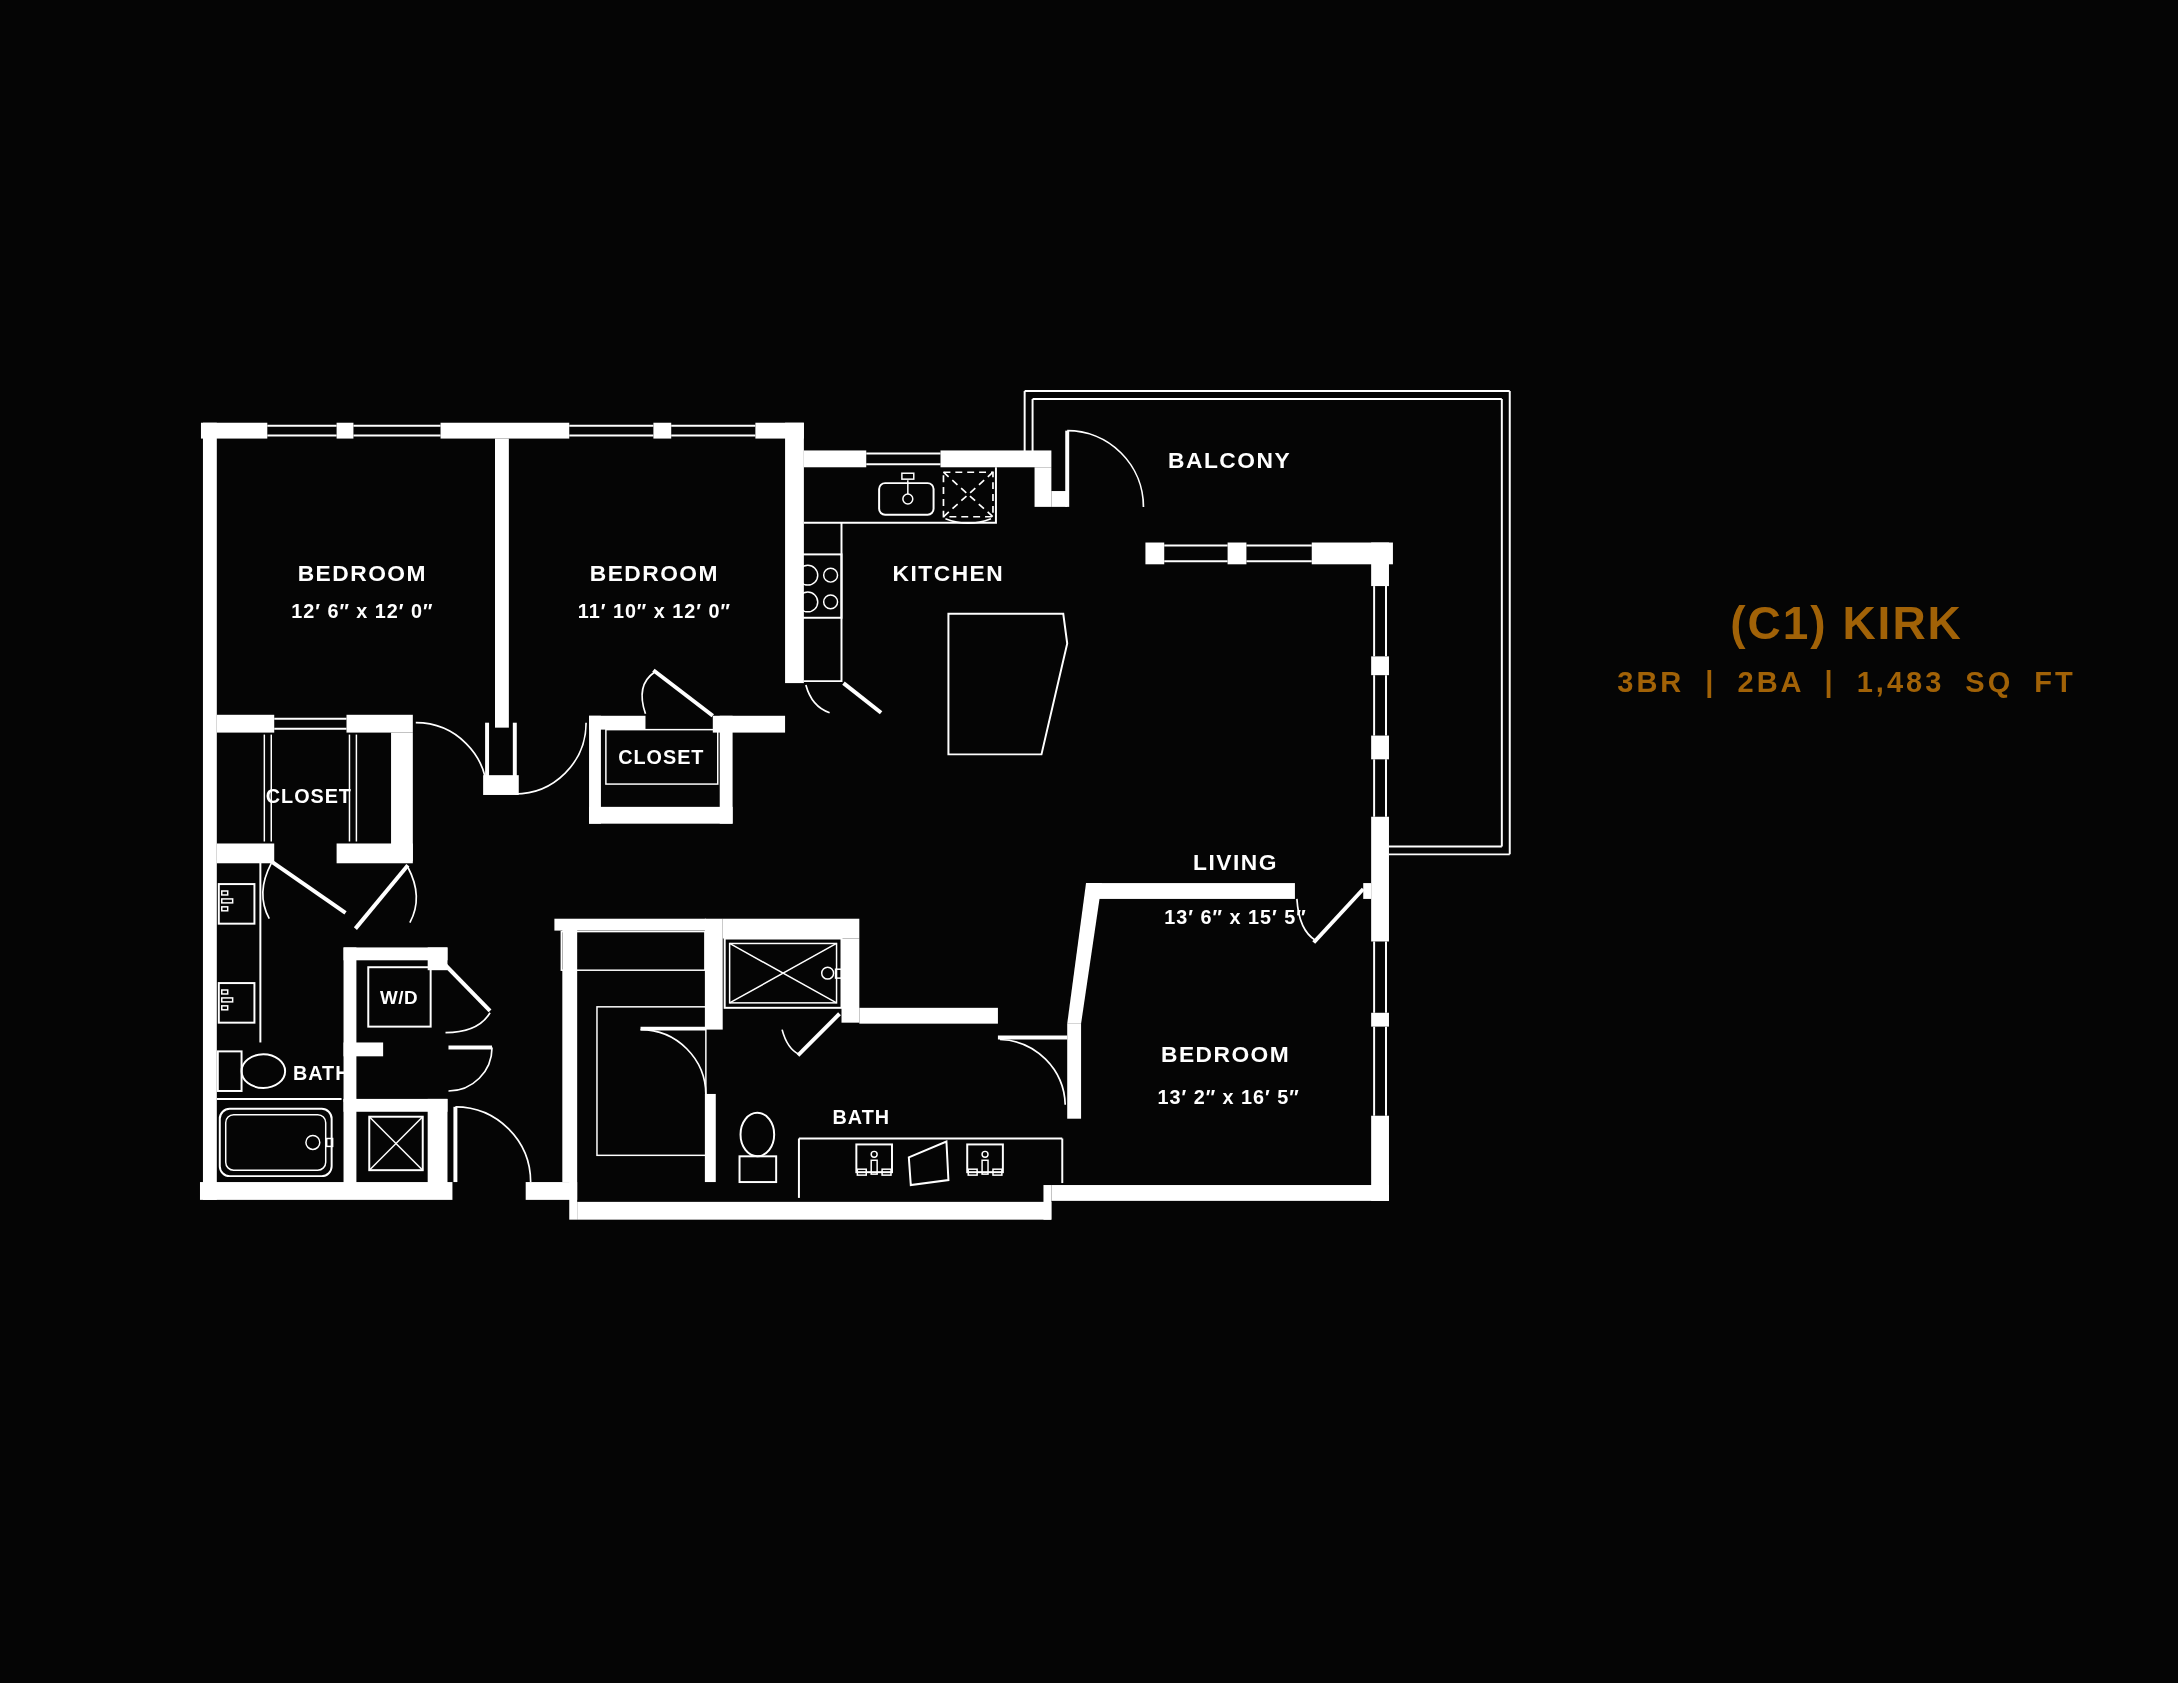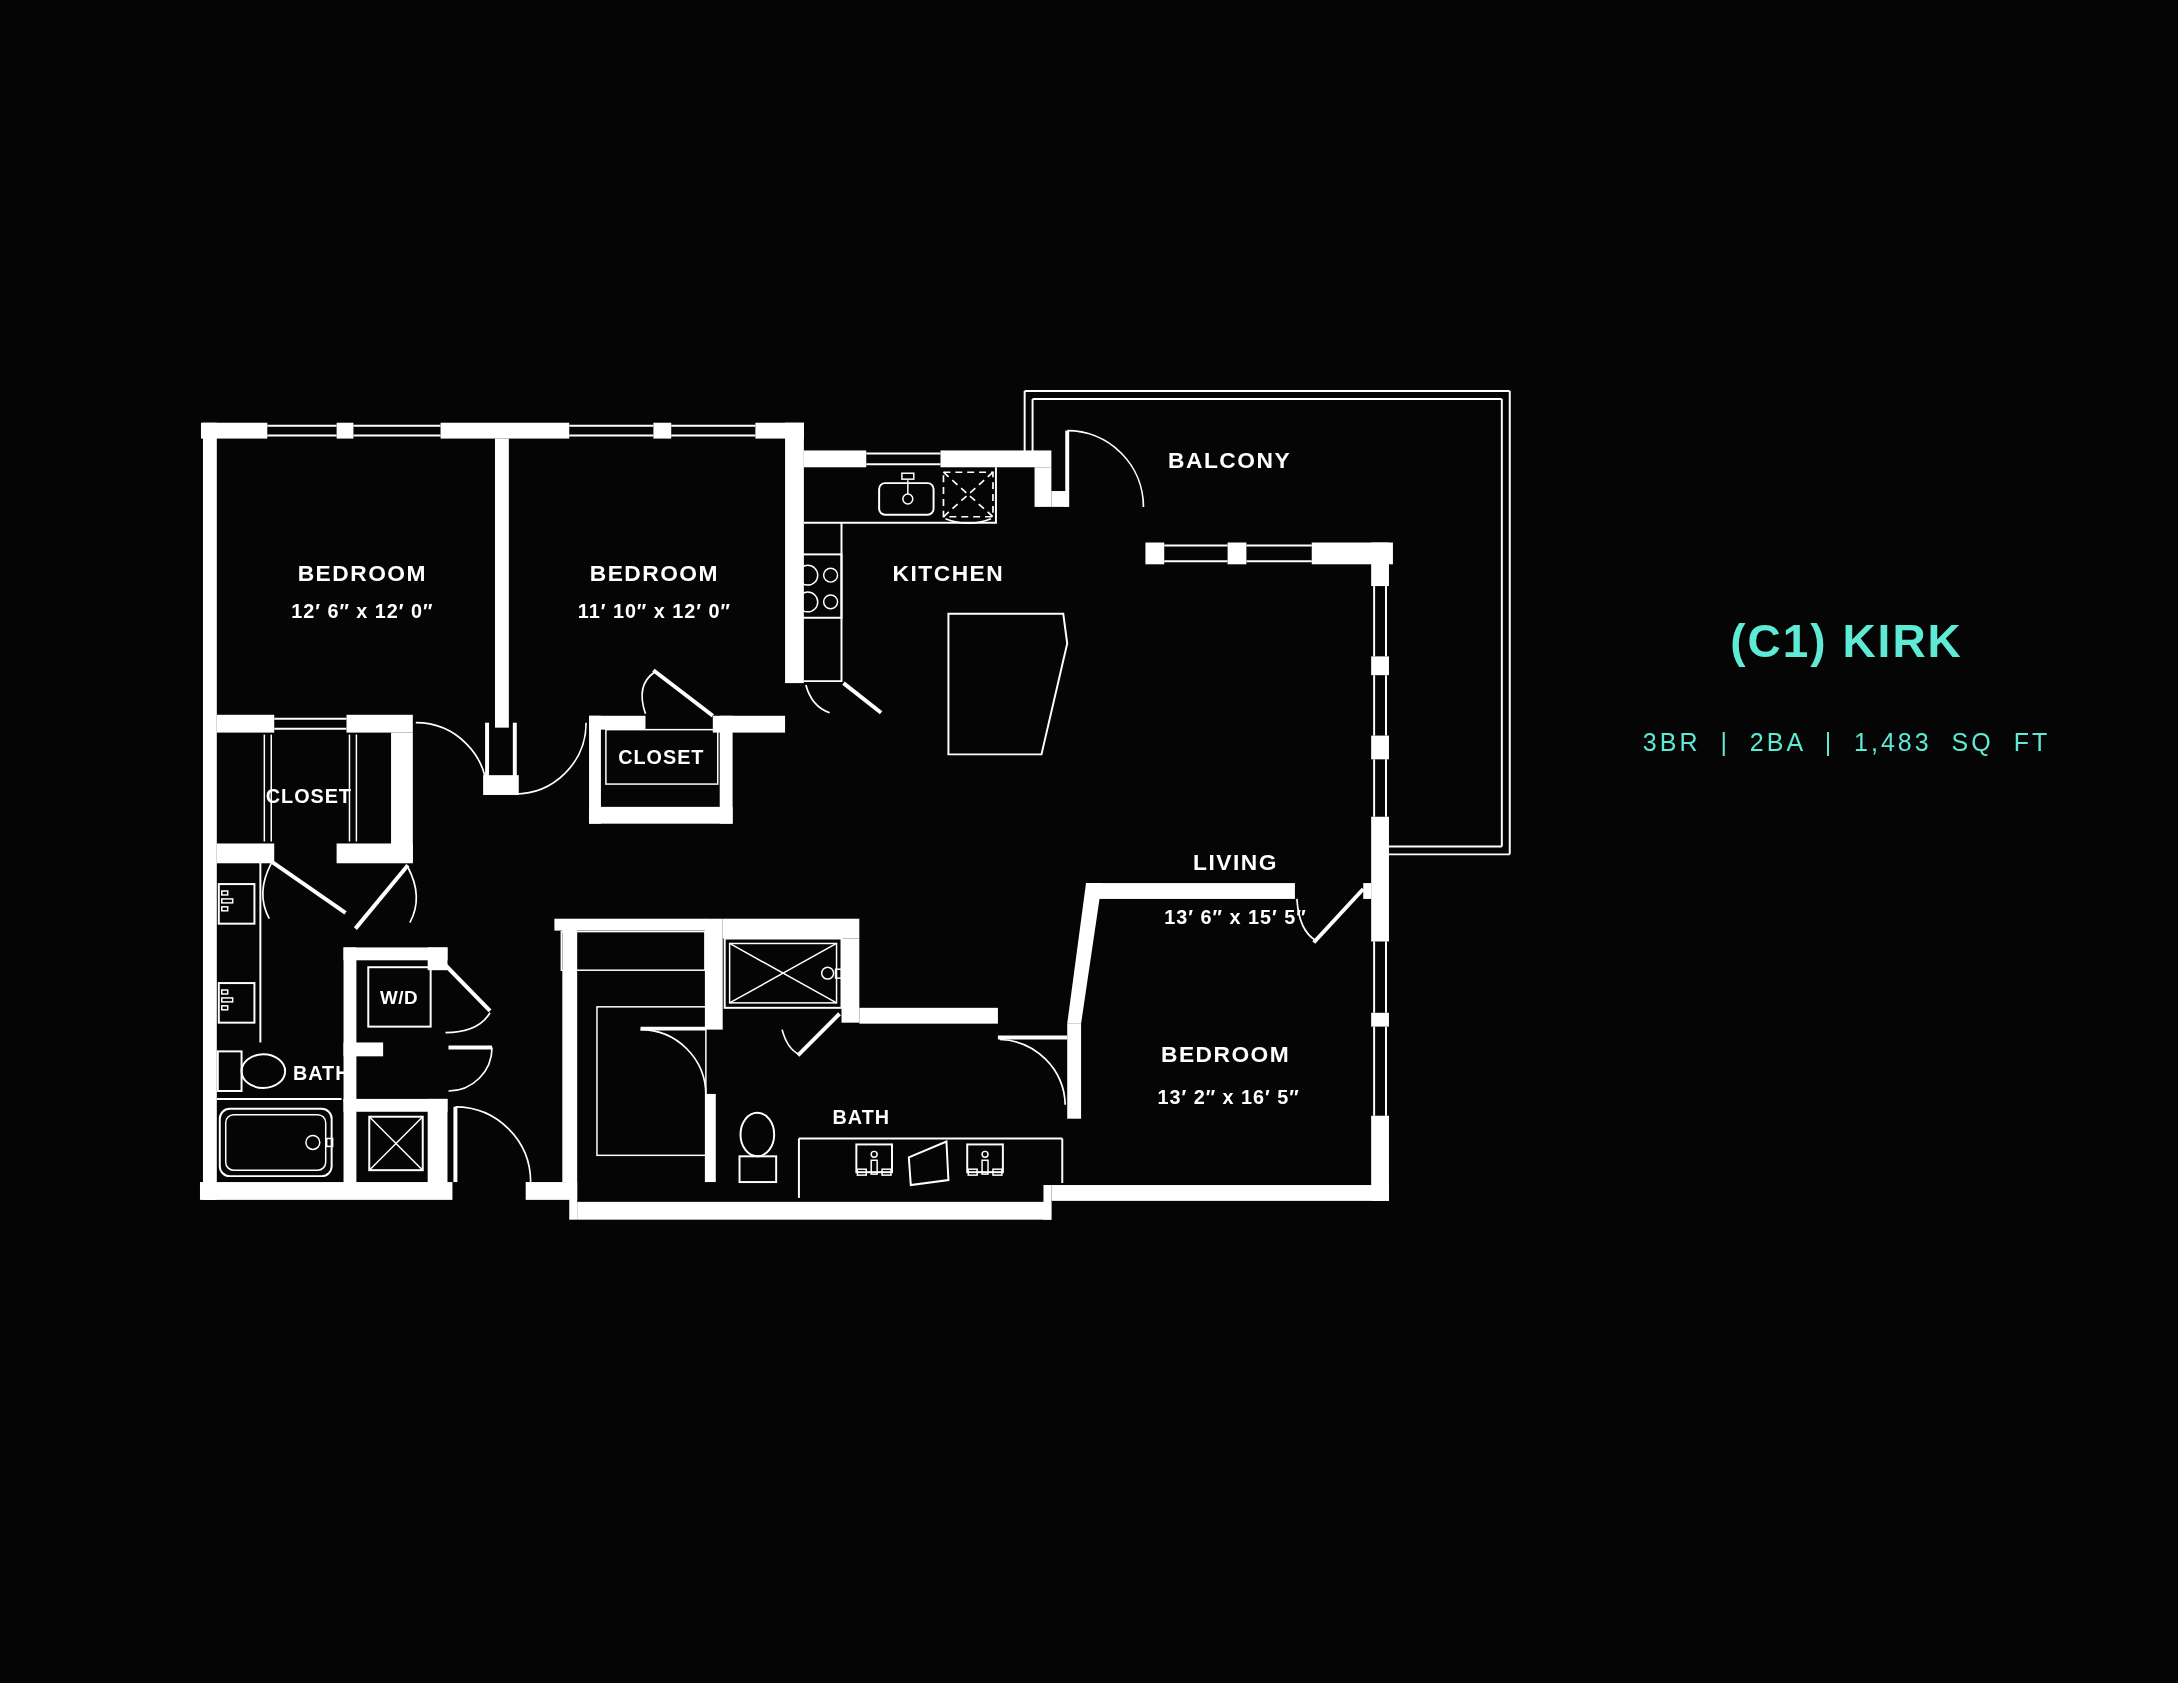--- a/index.html
+++ b/index.html
@@ -10,23 +10,23 @@
   .thin{fill:none;stroke:#ffffff;stroke-width:2;}
   .thin15{fill:none;stroke:#ffffff;stroke-width:1.5;}
   .leaf{fill:none;stroke:#ffffff;stroke-width:4;}
   .arc{fill:none;stroke:#ffffff;stroke-width:1.7;}
   .dash{fill:none;stroke:#ffffff;stroke-width:1.7;stroke-dasharray:7 5;}
   text{fill:#ffffff;font-family:"Liberation Sans",sans-serif;font-weight:bold;}
   .room-name{font-size:23px;letter-spacing:1.5px;}
   .room-dims{font-size:20px;letter-spacing:1px;}
   .small-label{font-size:20px;letter-spacing:1px;}
   .wd-label{font-size:19px;letter-spacing:0.5px;}
-  .title-block{position:absolute;left:1614px;top:614px;width:465px;text-align:center;color:#5eead4;}
+  .title-block{position:absolute;left:1614px;top:596px;width:465px;text-align:center;color:#a16207;}
   .plan-title{font-size:46px;font-weight:bold;letter-spacing:2px;}
-  .plan-specs{margin-top:60px;font-size:25px;font-weight:normal;letter-spacing:3px;word-spacing:10px;}
+  .plan-specs{margin-top:16px;font-size:29px;font-weight:bold;letter-spacing:3px;word-spacing:10px;}
 </style>
 </head>
 <body>
 
 <div class="stage">
 <svg width="2178" height="1683" viewBox="0 0 2200 1700">
 
   <g>
     <line class="thin" x1="1035" y1="395" x2="1525" y2="395"></line>
     <line class="thin" x1="1043" y1="403" x2="1517" y2="403"></line>

